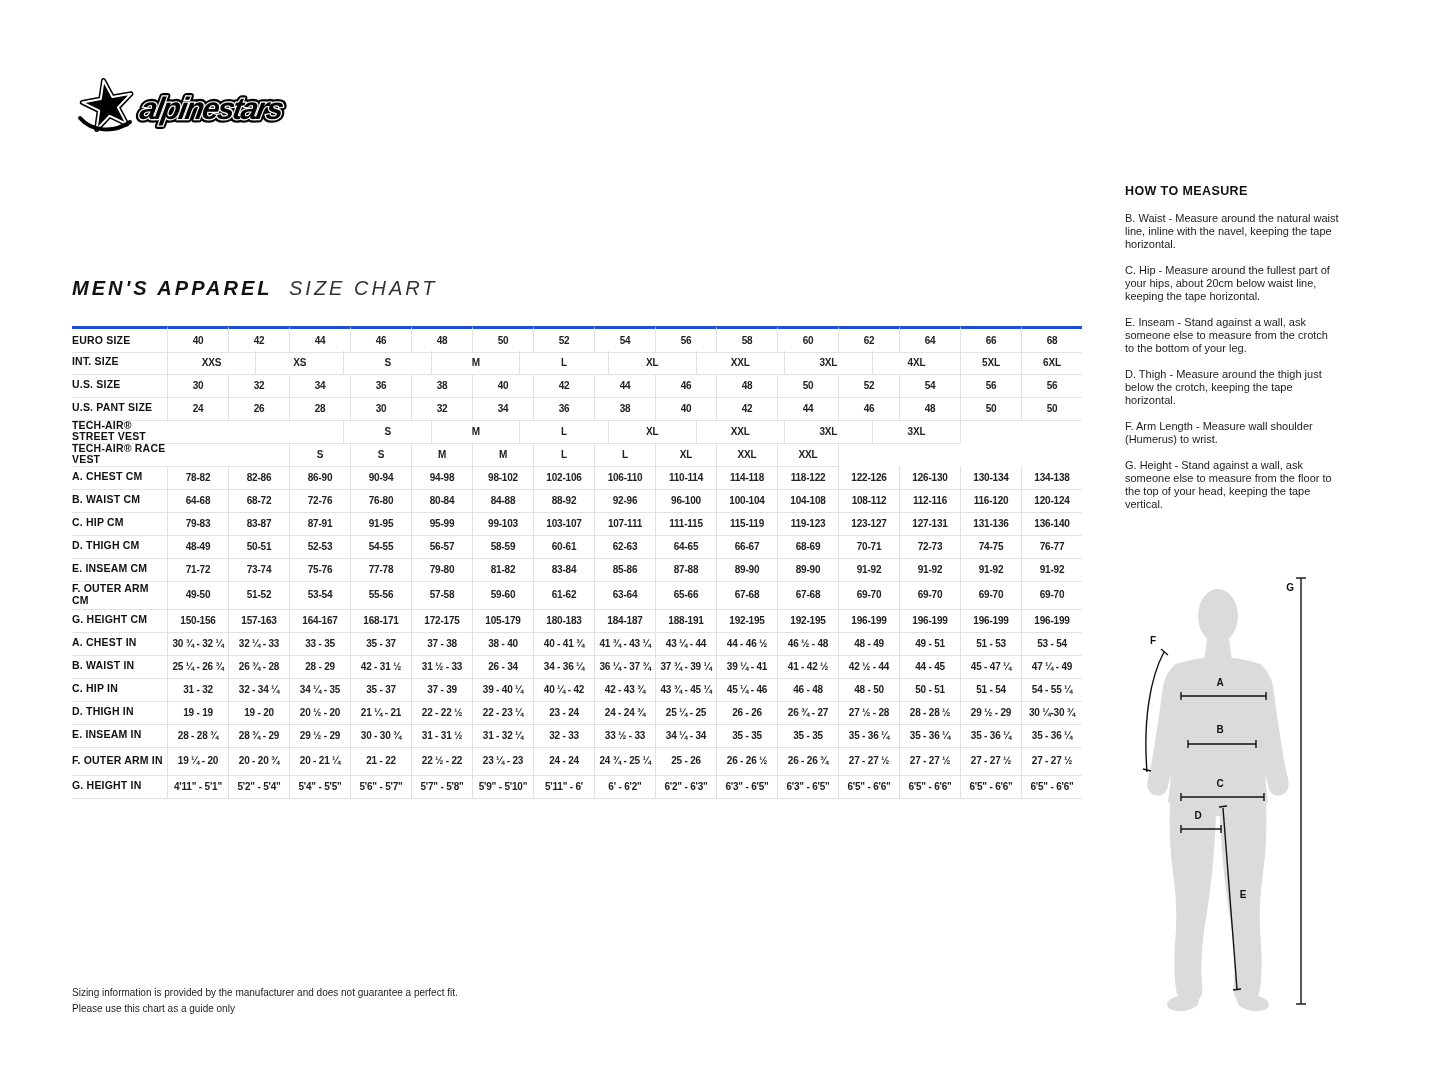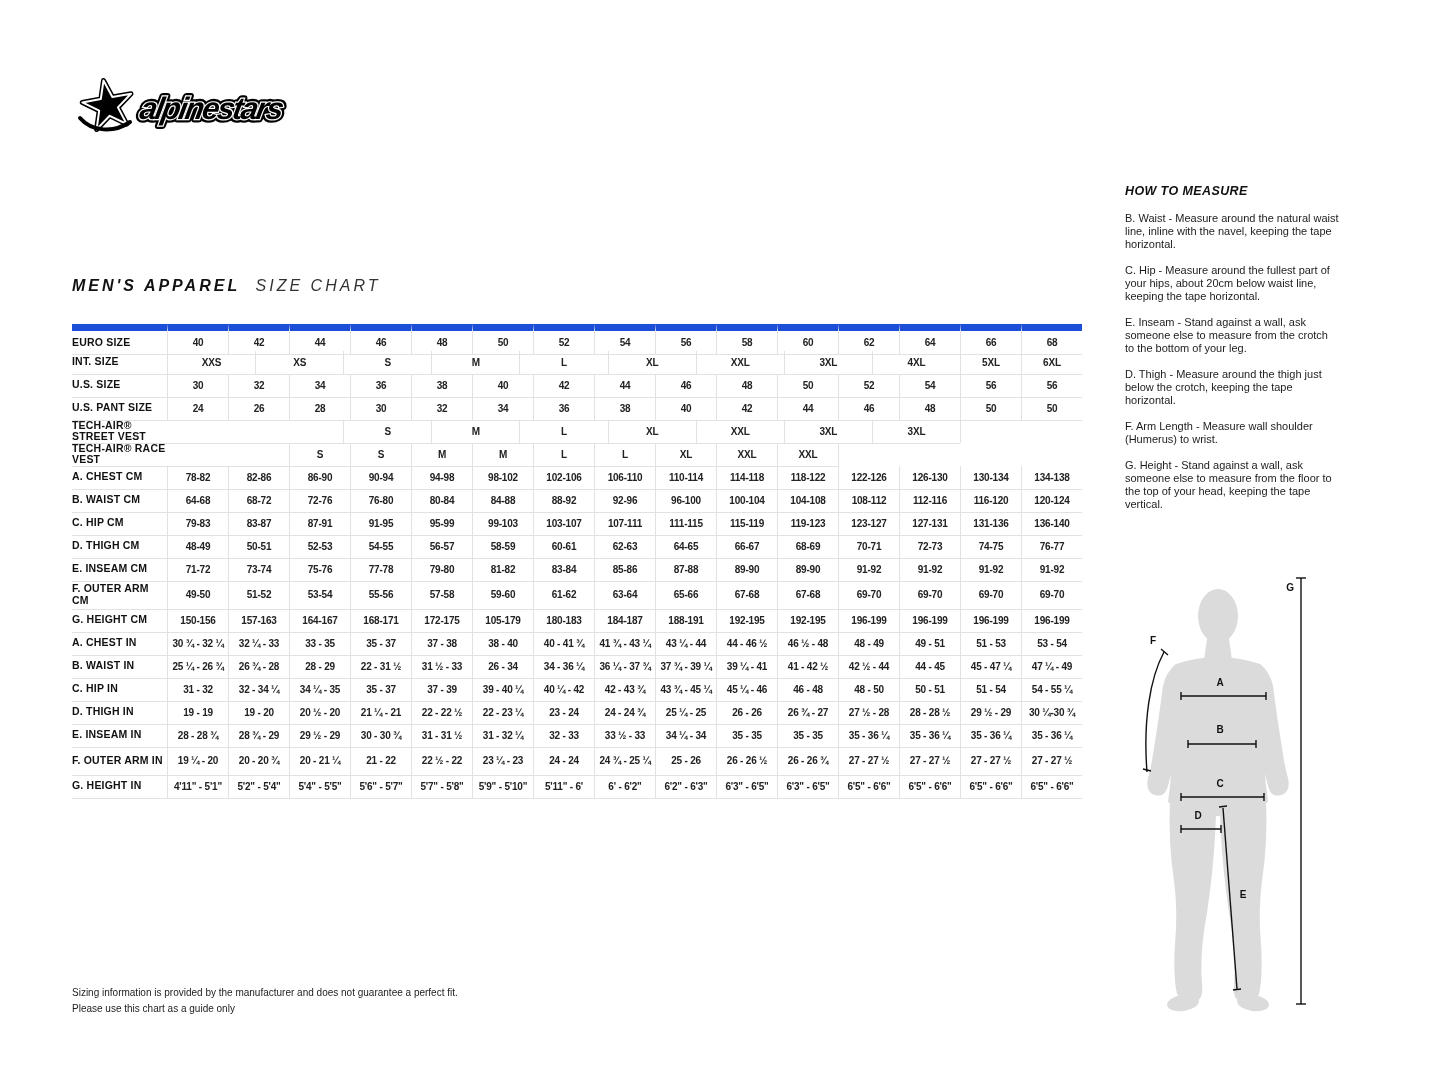--- a/index.html
+++ b/index.html
@@ -3,45 +3,45 @@
 <meta charset="utf-8">
 <style>
   html,body{margin:0;padding:0;}
   body{
     width:1445px;height:1084px;position:relative;background:#ffffff;
     font-family:"Liberation Sans",sans-serif;color:#1a1a1a;overflow:hidden;
   }
   
   .logo{position:absolute;left:72px;top:76px;width:260px;height:64px;}
   
-  .page-title{position:absolute;left:72px;top:277px;font-size:16px;font-style:italic;letter-spacing:3px;white-space:nowrap;}
+  .page-title{position:absolute;left:72px;top:277px;font-size:20px;font-style:italic;letter-spacing:3px;white-space:nowrap;}
   .page-title .t-bold{font-weight:bold;color:#111;}
   .page-title .t-light{font-weight:normal;color:#333;margin-left:8px;}
   
   .size-table{position:absolute;left:72px;top:328px;width:1010px;}
   .tsection{margin:0;}
   .tsection.gap{}
   .trow{display:grid;align-items:center;height:23px;}
   .trow.tall{height:28px;}
   .g15{grid-template-columns:95px repeat(15,9fr);}
   .gInt{grid-template-columns:95px repeat(9,13fr) repeat(2,9fr);}
   .rlabel{
     font-weight:bold;font-size:10.5px;letter-spacing:.2px;line-height:1.05;
     color:#111;align-self:center;height:100%;display:flex;align-items:center;
   }
   .cell{
     text-align:center;font-weight:bold;font-size:10px;letter-spacing:-.2px;color:#222;
     height:100%;display:flex;align-items:center;justify-content:center;white-space:nowrap;
   }
   .bl{border-left:1px solid #e2e2e2;}
   .bb{border-bottom:1px solid #e2e2e2;}
-  .bt{border-top:7px solid #1d4ed8;}
+  .bt{border-top:3px solid #1d4ed8;}
   
   .measure-panel{position:absolute;left:1125px;top:184px;width:215px;}
-  .measure-title{font-weight:bold;font-size:12.5px;letter-spacing:.4px;margin:0 0 14px 0;color:#111;font-style:italic;}
+  .measure-title{font-weight:bold;font-size:12.5px;letter-spacing:.4px;margin:0 0 14px 0;color:#111;}
   .measure-panel p{font-size:11px;line-height:13px;margin:0 0 13px 0;color:#1c1c1c;}
   
   .figure{position:absolute;left:1128px;top:566px;width:317px;height:452px;}
   
   .footer{position:absolute;left:72px;top:985px;font-size:10px;line-height:16px;color:#1c1c1c;}
 </style>
 </head>
 <body>
 
 <svg class="logo" viewBox="0 0 260 64">
@@ -311,21 +311,21 @@
         <div class="cell bl bb">48 - 49</div>
         <div class="cell bl bb">49 - 51</div>
         <div class="cell bl bb">51 - 53</div>
         <div class="cell bl bb">53 - 54</div>
       </div>
       <div class="trow g15">
         <div class="rlabel bb">B. WAIST IN</div>
         <div class="cell bl bb">25 ¼ - 26 ¾</div>
         <div class="cell bl bb">26 ¾ - 28</div>
         <div class="cell bl bb">28 - 29</div>
-        <div class="cell bl bb">22 - 31 ½</div>
+        <div class="cell bl bb">42 - 31 ½</div>
         <div class="cell bl bb">31 ½ - 33</div>
         <div class="cell bl bb">26 - 34</div>
         <div class="cell bl bb">34 - 36 ¼</div>
         <div class="cell bl bb">36 ¼ - 37 ¾</div>
         <div class="cell bl bb">37 ¾ - 39 ¼</div>
         <div class="cell bl bb">39 ¼ - 41</div>
         <div class="cell bl bb">41 - 42 ½</div>
         <div class="cell bl bb">42 ½ - 44</div>
         <div class="cell bl bb">44 - 45</div>
         <div class="cell bl bb">45 - 47 ¼</div>

